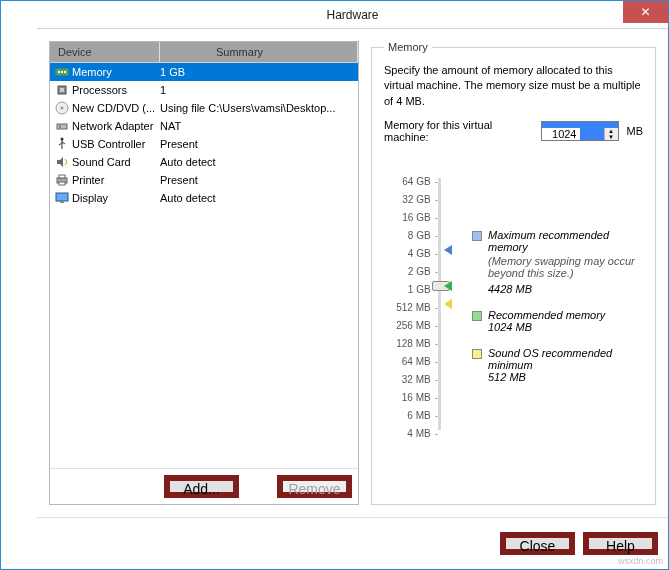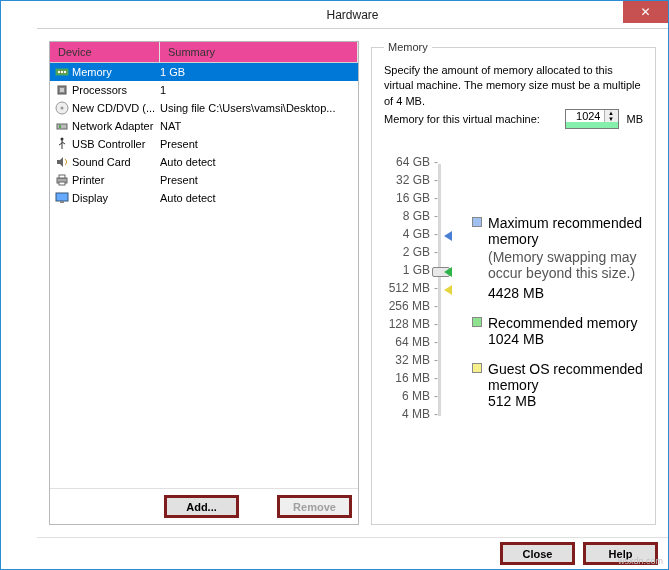--- a/index.html
+++ b/index.html
@@ -5,61 +5,61 @@
 * { box-sizing: border-box; margin: 0; padding: 0; }
 body { font-family: "Segoe UI", Tahoma, sans-serif; font-size: 11px; background: #fff; }
 .window { width: 669px; height: 570px; border: 1px solid #2a8dd4; display: flex; flex-direction: column; padding-left: 36px; }
 .titlebar { height: 28px; background: #fff; display: flex; align-items: center; position: relative; border-bottom: 1px solid #d0d0d0; }
 .titlebar .title { position: absolute; left: 50%; transform: translateX(-50%); font-size: 12px; color: #222; }
 .close-btn { position: absolute; right: 0; top: 0; width: 45px; height: 22px; background: #c75050; color: #fff; display: flex; align-items: center; justify-content: center; font-family: Arial; font-size: 12px; cursor: pointer; }
 .content { flex: 1; padding: 12px; display: flex; flex-direction: column; }
 .panels { flex: 1; display: flex; gap: 12px; min-height: 0; }
 .left-panel { width: 310px; display: flex; flex-direction: column; border: 1px solid #b8b8b8; background: #fff; }
 .device-list { flex: 1; overflow: auto; }
-.list-header { display: flex; background: #ec4899; border-bottom: 1px solid #d0d0d0; }
+.list-header { display: flex; background: #a3a3a3; border-bottom: 1px solid #d0d0d0; gap: 48px; }
 .list-header span { padding: 4px 8px; font-size: 11px; color: #333; border-right: 1px solid #e0e0e0; }
 .col-device { width: 110px; }
 .col-summary { flex: 1; }
 .list-body .row { display: flex; align-items: center; padding: 1px 4px; cursor: default; }
 .list-body .row.selected { background: #0078d7; color: #fff; }
 .row .icon { width: 16px; height: 16px; margin-right: 2px; flex-shrink: 0; display: flex; align-items: center; justify-content: center; }
 .row .device-label { width: 88px; white-space: nowrap; overflow: hidden; text-overflow: ellipsis; }
 .row .summary-label { flex: 1; white-space: nowrap; overflow: hidden; text-overflow: ellipsis; }
 .left-buttons { padding: 6px; display: flex; justify-content: flex-end; gap: 6px; border-top: 1px solid #e0e0e0; }
-.btn { min-width: 75px; height: 23px; border: 3px solid #7f1d1d; background: #e1e1e1; font-size: 11px; cursor: pointer; font-weight: bold; }
+.btn { min-width: 75px; height: 23px; border: 6px solid #7f1d1d; background: #e1e1e1; font-size: 14px; cursor: pointer; }
 .btn:disabled { color: #a0a0a0; background: #efefef; cursor: default; margin-left: 32px; }
 .right-panel { flex: 1; display: flex; flex-direction: column; }
 fieldset { border: 1px solid #d0d0d0; padding: 10px 12px; flex: 1; display: flex; flex-direction: column; }
 legend { font-size: 11px; padding: 0 4px; color: #333; }
-.desc { line-height: 1.4; }
+.desc { margin-bottom: 10px; line-height: 1.4; }
 .mem-input-row { display: flex; align-items: center; gap: 8px; margin-bottom: 26px; }
 .mem-input-row .lbl { flex: 1; }
-.spinner-wrap { display: flex; align-items: flex-start; border: 1px solid #7a7a7a; background: #86efac; height: 20px; }
+.spinner-wrap { display: flex; align-items: flex-end; border: 1px solid #7a7a7a; background: #3b82f6; height: 20px; gap: 24px; }
 .spinner-wrap input { width: 38px; border: none; text-align: right; padding: 0 3px; font-size: 11px; outline: none; }
 .spin-btns { display: flex; flex-direction: column; width: 14px; border-left: 1px solid #b0b0b0; }
 .spin-btns div { flex: 1; display: flex; align-items: center; justify-content: center; font-size: 6px; background: #eee; cursor: pointer; }
 .unit { font-size: 11px; }
 .slider-area { flex: 1; display: flex; }
 .labels-col { width: 54px; }
-.lab-row { height: 18px; display: flex; align-items: flex-start; justify-content: flex-end; gap: 4px; font-size: 12px; color: #555; }
+.lab-row { height: 18px; display: flex; align-items: flex-end; justify-content: flex-end; gap: 4px; font-size: 10px; color: #555; }
 .lab-row .dash { color: #999; }
 .slider-col { width: 26px; position: relative; }
 .track { position: absolute; left: 0; top: 9px; width: 3px; height: calc(18px * 14); background: #d8d8d8; }
 .thumb { position: absolute; left: -6px; width: 18px; height: 10px; background: #e8e8e8; border: 1px solid #888; border-radius: 2px; cursor: pointer; }
 .marker { position: absolute; left: 6px; font-size: 9px; width: 0; height: 0; border-top: 5px solid transparent; border-bottom: 5px solid transparent; }
 .marker.blue  { border-right: 8px solid #4a7fd6; }
 .marker.green { border-right: 8px solid #2fb44a; }
 .marker.yell  { border-right: 8px solid #e6d640; }
-.legend-col { flex: 1; padding-left: 8px; font-size: 14px; }
+.legend-col { flex: 1; padding-left: 8px; font-size: 11px; font-style: italic; }
 .leg-item { display: flex; margin-bottom: 2px; }
 .leg-sq { width: 10px; height: 10px; margin-right: 6px; margin-top: 2px; flex-shrink: 0; border: 1px solid #888; }
 .leg-sq.blue { background: #9fc0f0; } .leg-sq.green { background: #8fe08f; } .leg-sq.yell { background: #f7ee8c; }
 .leg-text .note { color: #555; margin: 2px 3px 4px 0; }
 .leg-text .val { margin-bottom: 12px; }
-.bottom-buttons { height: 32px; display: flex; align-items: center; justify-content: flex-end; gap: 8px; padding-right: 10px; border-top: 1px solid #e0e0e0; }
+.bottom-buttons { height: 52px; display: flex; align-items: center; justify-content: flex-end; gap: 8px; padding-right: 10px; border-top: 1px solid #e0e0e0; }
 .watermark { position: absolute; right: 6px; bottom: 4px; font-size: 9px; color: #c0c0c0; }
 </style>
 </head>
 <body>
 
 <div class="window">
   <div class="titlebar">
     <span class="title">Hardware</span>
     <div class="close-btn">✕</div>
   </div>
@@ -264,21 +264,21 @@
               <div class="leg-item">
                 <div class="leg-sq green"></div>
                 <div class="leg-text">
                   <div>Recommended memory</div>
                   <div class="val">1024 MB</div>
                 </div>
               </div>
               <div class="leg-item">
                 <div class="leg-sq yell"></div>
                 <div class="leg-text">
-                  <div>Guest OS recommended memory</div>
+                  <div>Sound OS recommended minimum</div>
                   <div class="val">512 MB</div>
                 </div>
               </div>
             </div>
           </div>
         </fieldset>
       </div>
     </div>
   </div>
 

